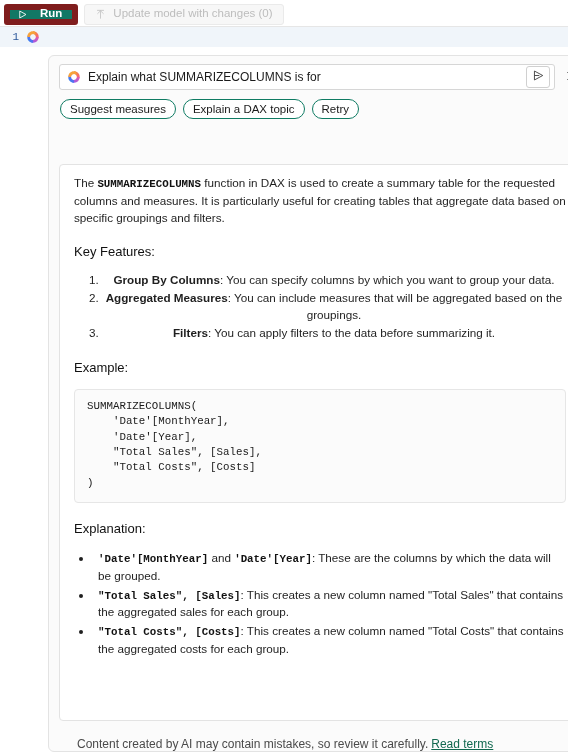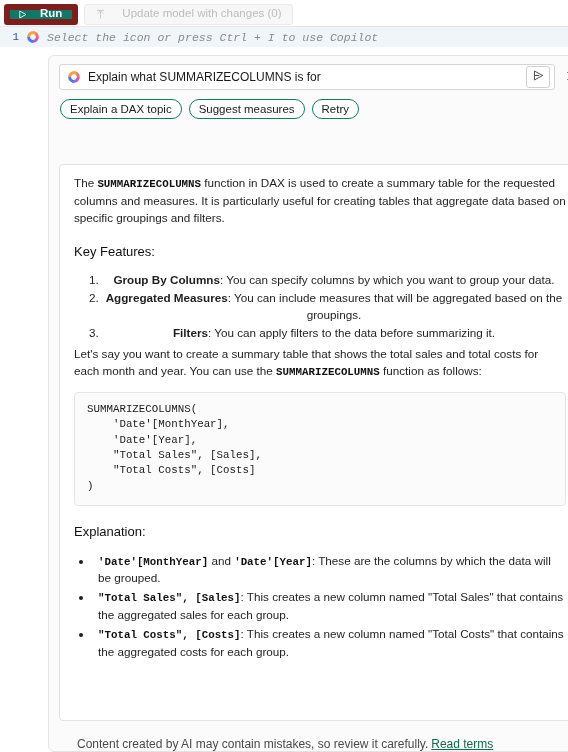--- a/index.html
+++ b/index.html
@@ -29,21 +29,21 @@
     border-radius: 3px;
     height: 21px;
     padding: 0 10px 0 7px;
     font-size: 11.5px;
     font-weight: bold;
     cursor: pointer;
     line-height: 1;
   }
   .play-ico { width: 11px; height: 11px; display:block; }
   .update-btn {
-    display: flex; align-items: center; gap: 16px;
+    display: flex; align-items: center; gap: 7px;
     background: #f7f7f7;
     color: #bdbdbd;
     border: 1px solid #eaeaea;
     border-radius: 3px;
     height: 21px;
     padding: 0 10px;
     font-size: 11.5px;
     cursor: default;
     line-height: 1;
     white-space: nowrap;
@@ -290,21 +290,20 @@
           <stop offset="0" stop-color="#2b88f0"></stop>
             <stop offset="1" stop-color="#7a5cf0"></stop>
         </linearGradient>
       </defs>
       <path d="M16 3 C24 3 29 9 29 15 C29 20 25 23 21 22 C24 18 23 10 16 9 Z" fill="url(#cg1)"></path>
       <path d="M29 16 C29 24 23 29 17 29 C12 29 9 25 10 21 C14 24 22 23 23 16 Z" fill="url(#cg2)"></path>
       <path d="M16 29 C8 29 3 23 3 17 C3 12 7 9 11 10 C8 14 9 22 16 23 Z" fill="url(#cg3)"></path>
       <path d="M3 16 C3 8 9 3 15 3 C20 3 23 7 22 11 C18 8 10 9 9 16 Z" fill="#f7a23b"></path>
     </svg>
   </span>
-  <div class="ghost-text">Select the icon or press Ctrl + I to use Copilot</div>
 </div>
 
 <div class="copilot-panel">
 
   <div class="prompt-row">
     <div class="prompt-box">
       <span>
         <svg class="copilot-swirl" viewBox="0 0 32 32">
           <path d="M16 3 C24 3 29 9 29 15 C29 20 25 23 21 22 C24 18 23 10 16 9 Z" fill="url(#cg1)"></path>
           <path d="M29 16 C29 24 23 29 17 29 C12 29 9 25 10 21 C14 24 22 23 23 16 Z" fill="url(#cg2)"></path>
@@ -326,45 +325,45 @@
       <span>
         <svg width="12" height="12" viewBox="0 0 16 16" stroke="#3b3b3b" stroke-width="1.1">
           <path d="M3 3 L13 13 M13 3 L3 13"></path>
         </svg>
       </span>
     </div>
   </div>
 
   <div class="chip-row">
     <div class="chip">
+      <span>Suggest measures</span>
+    </div>
+    <div class="chip">
       <span>Explain a DAX topic</span>
-    </div>
-    <div class="chip">
-      <span>Suggest measures</span>
     </div>
     <div class="chip">
       <span>Retry</span>
     </div>
   </div>
 
   <div class="answer-card">
     <div class="answer-body">
 
       <p><span>The </span><code>SUMMARIZECOLUMNS</code><span> function in DAX is used to create a summary table for the requested columns and measures. It is particularly useful for creating tables that aggregate data based on specific groupings and filters.</span></p>
 
       <h3 class="first">Key Features:</h3>
 
       <ol class="feat">
         <li><b>Group By Columns</b><span>: You can specify columns by which you want to group your data.</span></li>
         <li><b>Aggregated Measures</b><span>: You can include measures that will be aggregated based on the groupings.</span></li>
         <li><b>Filters</b><span>: You can apply filters to the data before summarizing it.</span></li>
       </ol>
 
-
-      <p><span>Let's say you want to create a summary table that shows the total sales and total costs for each month and year. You can use the </span><code>SUMMARIZECOLUMNS</code><span> function as follows:</span></p>
+      <h3>Example:</h3>
+
 
       <div class="codeblock">SUMMARIZECOLUMNS(
     'Date'[MonthYear],
     'Date'[Year],
     "Total Sales", [Sales],
     "Total Costs", [Costs]
 )</div>
 
       <h3>Explanation:</h3>
 

